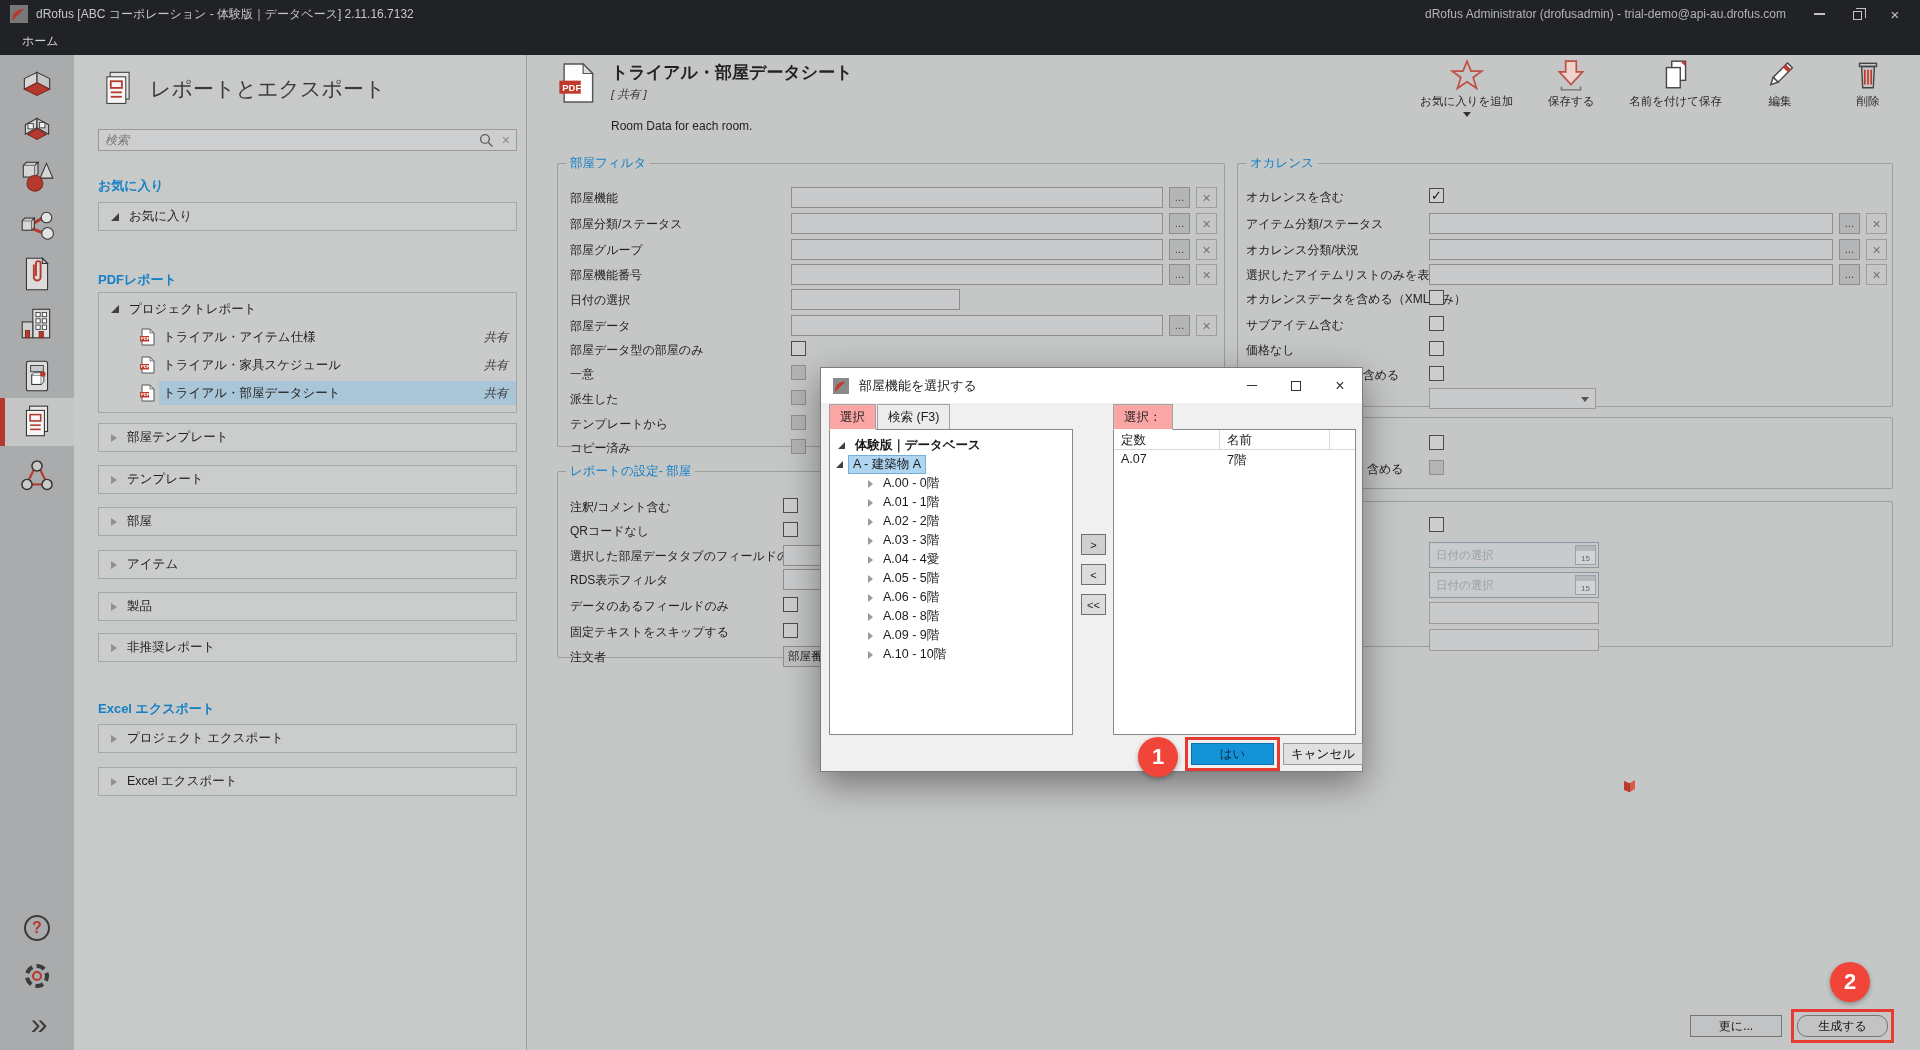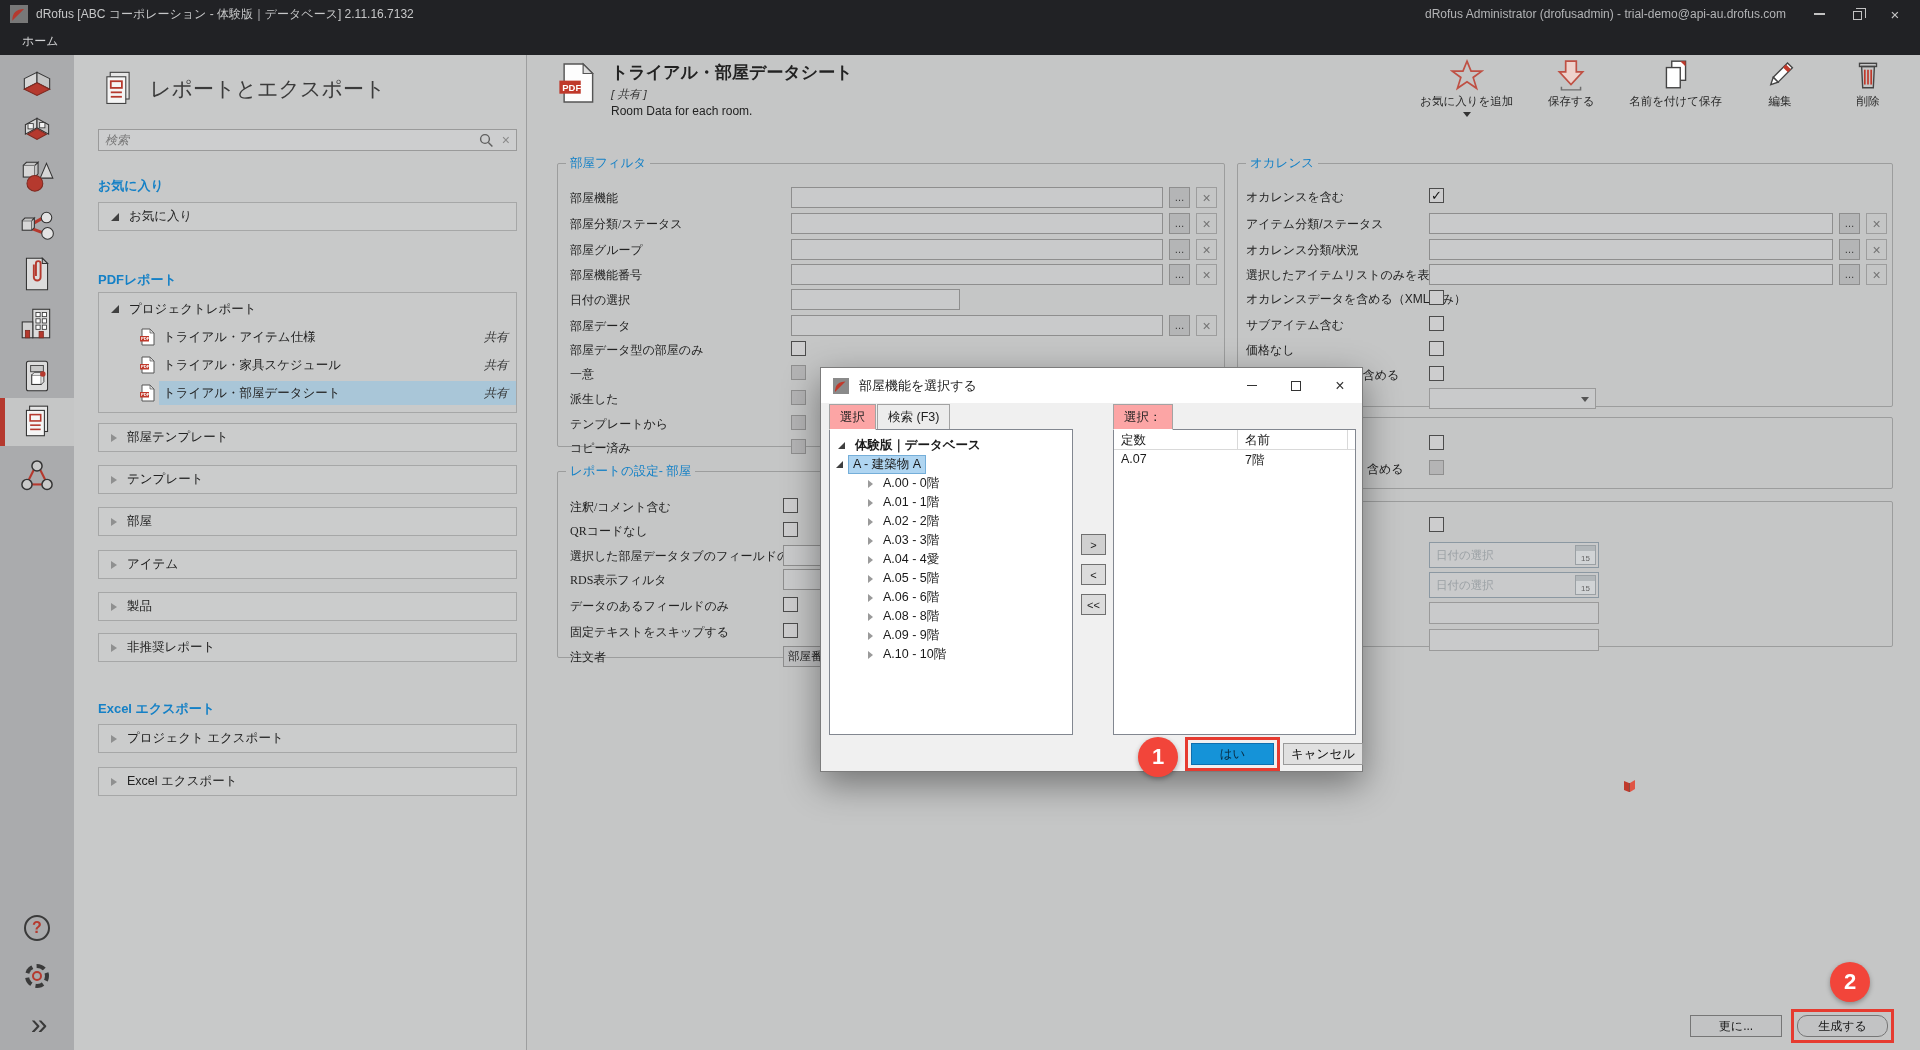--- a/index.html
+++ b/index.html
@@ -49,31 +49,31 @@
 .report-row .pdficon { margin-left:40px; }
 .report-row .hl-region { flex:1; display:flex; align-items:center; height:24px; margin-left:4px; padding-left:4px; }
 .report-row.selected .hl-region { background:#a9c6d8; }
 .report-row .rlabel { font-size:12.5px; color:#222; }
 .report-row .rbadge { margin-left:auto; margin-right:8px; font-style:italic; font-size:12px; color:#333; }
 
 .main { position:absolute; left:527px; top:55px; width:1393px; height:995px; background:#c5c6c6; }
 .doc-header { position:absolute; left:30px; top:6px; display:flex; gap:16px; }
 .doc-title { font-size:17px; font-weight:bold; color:#222; }
 .doc-shared { font-size:11.5px; font-style:italic; color:#333; margin-top:3px;}
-.doc-sub { font-size:12px; color:#222; margin-top:2px;}
+.doc-sub { font-size:12px; color:#222; margin-top:17px;}
 .toolbar { position:absolute; right:22px; top:3px; display:flex; gap:28px; }
 .tool { display:flex; flex-direction:column; align-items:center; gap:2px; cursor:pointer; min-width:60px;}
 .tool-label { font-size:11.5px; color:#2a2a2a; white-space:nowrap; }
 .tool-caret { width:0; height:0; border-left:4px solid transparent; border-right:4px solid transparent; border-top:5px solid #333; margin-top:1px;}
 
 fieldset { position:absolute; border:1px solid #9c9d9d; border-radius:2px; }
 legend { margin-left:8px; padding:0 4px; color:#1480c6; font-size:12.5px; }
 .frow { position:absolute; left:0; right:0; height:21px; }
 .flabel { position:absolute; top:3px; font-size:12px; color:#222; white-space:nowrap; }
-.rf .flabel { left:12px;font-family:Liberation Serif, serif; } .rf .fctrl { left:233px; }
+.rf .flabel { left:12px; } .rf .fctrl { left:233px; }
 .oc .flabel { left:8px; }  .oc .fctrl { left:191px; }
 .fctrl { position:absolute; top:0; display:flex; align-items:flex-start; gap:6px; }
 .tinput { height:21px; background:#c9cacb; border:1px solid #8e8e8e; }
 .w-lk { width:372px; } .w-sh { width:169px; } .w-lk2 { width:404px; }
 .dots-btn { width:21px; height:21px; background:#b4b5b6; border:1px solid #8e8e8e; color:#333; font-size:10px; display:flex; align-items:center; justify-content:center; cursor:pointer;}
 .clear-btn { width:21px; height:21px; background:transparent; border:1px solid #9d9d9d; color:#737373; font-size:14px; display:flex; align-items:center; justify-content:center; cursor:pointer;}
 .cb { width:15px; height:15px; margin-top:2px; border:1px solid #4c4c4c; background:#cdcdce; font-size:13px; line-height:13px; text-align:center; color:#111; cursor:pointer;}
 .cb.disabled { background:#b4b4b5; border-color:#8f8f8f; cursor:default; }
 .dd { width:120px; height:21px; background:#c0c1c2; border:1px solid #8e8e8e; font-size:11.5px; padding:2px 4px; overflow:hidden; white-space:nowrap; cursor:pointer;}
 .dd2 { position:relative; width:167px; height:21px; background:#c9cacb; border:1px solid #9a9a9a; cursor:pointer;}
@@ -105,21 +105,21 @@
 .tnode.selected .lbl { background:#afd5f1; outline:1px solid #74aed9; }
 .tnode.lv0 { padding-left:8px; font-weight:bold;}
 .tnode.lv1 { padding-left:6px; }
 .tnode.lv2 { padding-left:38px; }
 .texp { width:0; height:0; border-left:7px solid transparent; border-bottom:7px solid #3f3f3f; flex:none;}
 .tcol { width:0; height:0; border-top:4px solid transparent; border-bottom:4px solid transparent; border-left:5.5px solid #9a9a9a; flex:none;}
 .mv-btn { position:absolute; left:260px; width:25px; height:21px; background:#dcdcdc; border:1px solid #707070; font-size:11px; display:flex; align-items:center; justify-content:center; cursor:pointer; color:#222;}
 .dlg-table { position:absolute; left:292px; top:61px; width:243px; height:306px; background:#fff; border:1px solid #828790;}
 .dth { display:flex; height:20px; border-bottom:1px solid #d9d9d9; font-size:12.5px; color:#1a1a1a;}
 .dth div, .dtr div { padding:2px 0 0 7px; }
-.c1 { width:124px; border-right:1px solid #d9d9d9; }
+.c1 { width:106px; border-right:1px solid #d9d9d9; }
 .c2 { width:110px; border-right:1px solid #d9d9d9; }
 .c3 { flex:1; }
 .dtr { display:flex; height:19px; font-size:12.5px; color:#1a1a1a; cursor:pointer;}
 .dlg-ok { position:absolute; left:370px; top:375px; width:83px; height:22px; background:#1593d8; border:1px solid #0f6fae; color:#082a40; font-size:12.5px; display:flex; align-items:center; justify-content:center; cursor:pointer;}
 .dlg-cancel { position:absolute; left:462px; top:375px; width:80px; height:22px; background:#e0e0e0; border:1px solid #9a9a9a; font-size:12.5px; display:flex; align-items:center; justify-content:center; cursor:pointer; color:#111;}
 .book-icon { position:absolute; left:508px; top:348px; }
 svg { display:block; }
 </style>
 </head>
 <body>

